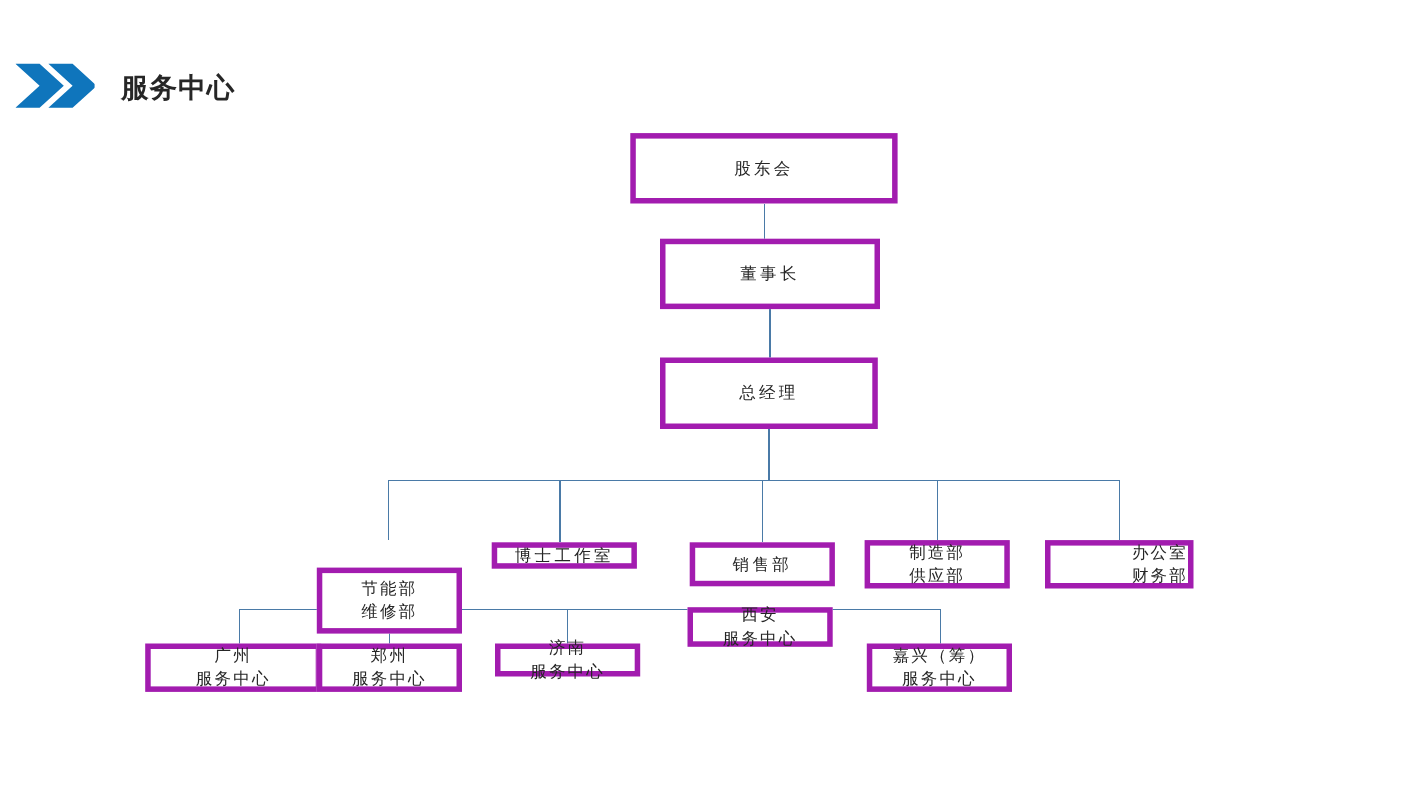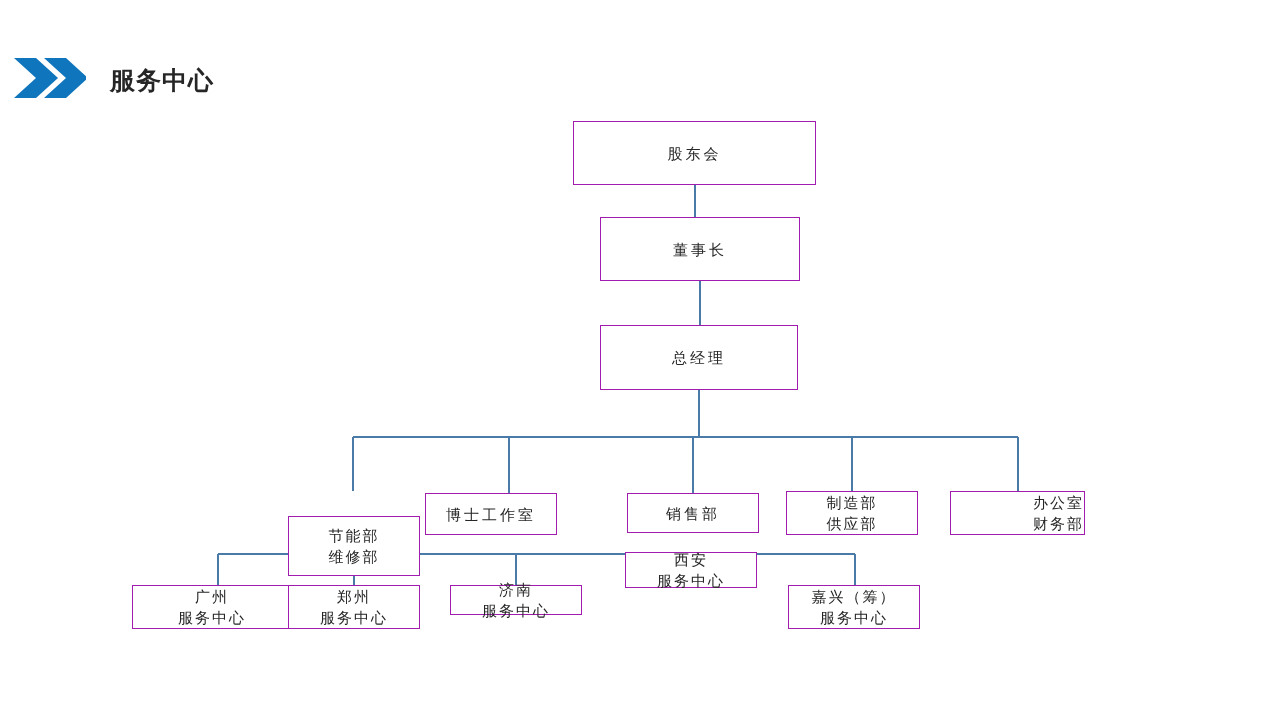--- a/index.html
+++ b/index.html
@@ -55,21 +55,21 @@
     left: 0;
     top: 0;
     width: 1280px;
     height: 720px;
     pointer-events: none;
   }
 
   .node {
     position: absolute;
     box-sizing: border-box;
-    border: 1px solid #a21caf;
+    border: 5px solid #a21caf;
     background: #ffffff;
     color: #262626;
     display: flex;
     flex-direction: column;
     align-items: center;
     justify-content: center;
     font-size: 15px;
     line-height: 21px;
     letter-spacing: 2px;
     text-align: center;
@@ -132,21 +132,21 @@
 
   <div class="node single" style="left:600px; top:325px; width:198px; height:65px;">
     <span>总经理</span>
   </div>
 
   <div class="node" style="left:288px; top:516px; width:132px; height:60px;">
     <span>节能部</span>
     <span class="line2">维修部</span>
   </div>
 
-  <div class="node single" style="left:425px; top:493px; width:132px; height:42px;">
+  <div class="node single" style="left:447px; top:493px; width:132px; height:24px;">
     <span>博士工作室</span>
   </div>
 
   <div class="node single" style="left:627px; top:493px; width:132px; height:40px;">
     <span>销售部</span>
   </div>
 
   <div class="node" style="left:786px; top:491px; width:132px; height:44px;">
     <span>制造部</span>
     <span class="line2">供应部</span>

